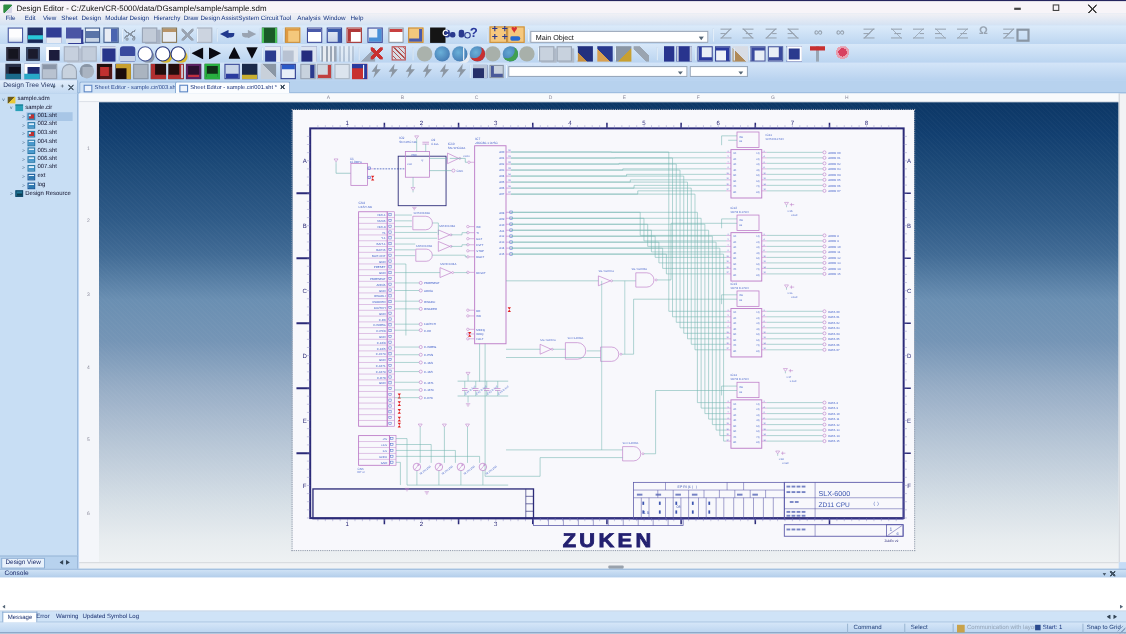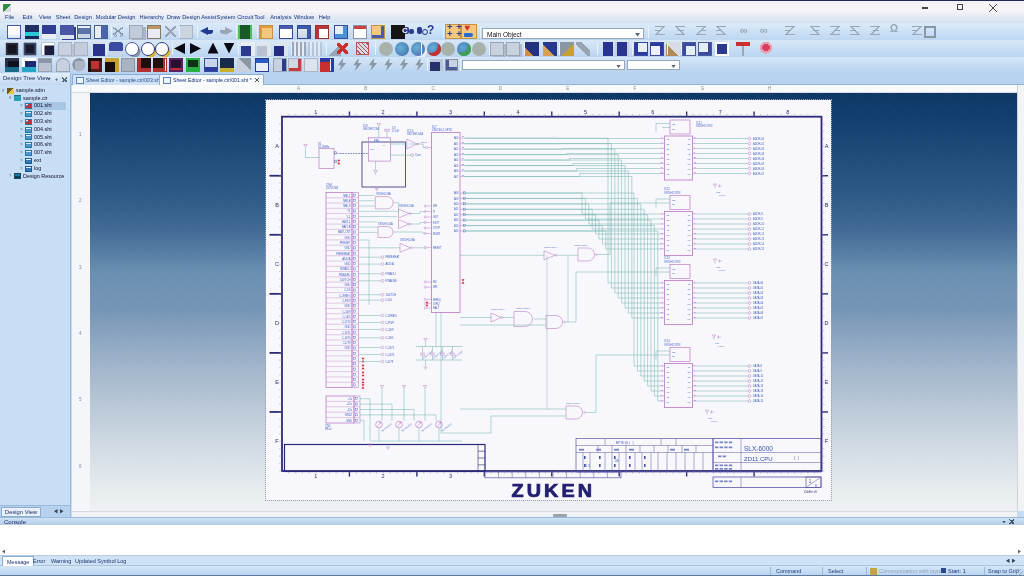--- a/index.html
+++ b/index.html
@@ -29,20 +29,21 @@
 #hscroll{left:72px;top:511px;width:945px;height:5.5px;background:#f1f2f4;border-top:1px solid #d6dade}
 #paper{position:absolute;left:175.5px;top:6.5px;width:565px;height:400.5px;background:#f8f8fc;outline:1px dotted #98a0b0}
 #conshead{left:0;top:516.5px;width:1024px;height:8px;background:linear-gradient(#cfe2f5,#b2cdea);font-size:6px;color:#1a2a6a;border-top:1px solid #9cb9da}
 #consbody{left:0;top:524.5px;width:1024px;height:31px;background:#fff;border-bottom:1px solid #b9cce2}
 #bottabs{left:0;top:555.5px;width:1024px;height:10px;background:#cfe3f7;border-bottom:1px solid #a9c4e0}
 .btab{position:absolute;top:0.5px;height:9.5px;font-size:5.5px;color:#1a3070;padding:2px 4px 0 4px}
 #statusbar{left:0;top:565.5px;width:1024px;height:10.5px;background:linear-gradient(#d5e6f8,#bcd5f0);font-size:5.5px;color:#22407a;border-bottom:1px solid #5a7aa0}
 .st{position:absolute;top:2px}
 </style></head><body>
 <div class="abs" id="titlebar">
+    <span style="position:absolute;left:15px;top:0.5px">Design Editor - C:/Zuken/CR-5000/data/DGsample/sample/sample.sdm</span>
 <div class="abs" style="left:3px;top:2.5px;width:8px;height:8px;background:linear-gradient(135deg,#2e8d42 55%,#d8d8e8 55%);border-radius:1px"></div>
 <div class="abs" style="left:922px;top:6px;width:6px;height:1.5px;background:#444"></div>
 <div class="abs" style="left:957px;top:3px;width:6px;height:6px;border:1.2px solid #444"></div>
 <div class="abs" style="left:989px;top:2.5px;width:8px;height:8px;background:linear-gradient(45deg,transparent 44%,#444 44% 56%,transparent 56%),linear-gradient(-45deg,transparent 44%,#444 44% 56%,transparent 56%)"></div>
 </div>
 <div class="abs" id="menubar">
     <span class="mi" style="left: 5px;">File</span>
     <span class="mi" style="left: 22.5px;">Edit</span>
     <span class="mi" style="left: 39px;">View</span>
     <span class="mi" style="left: 55.7px;">Sheet</span>

